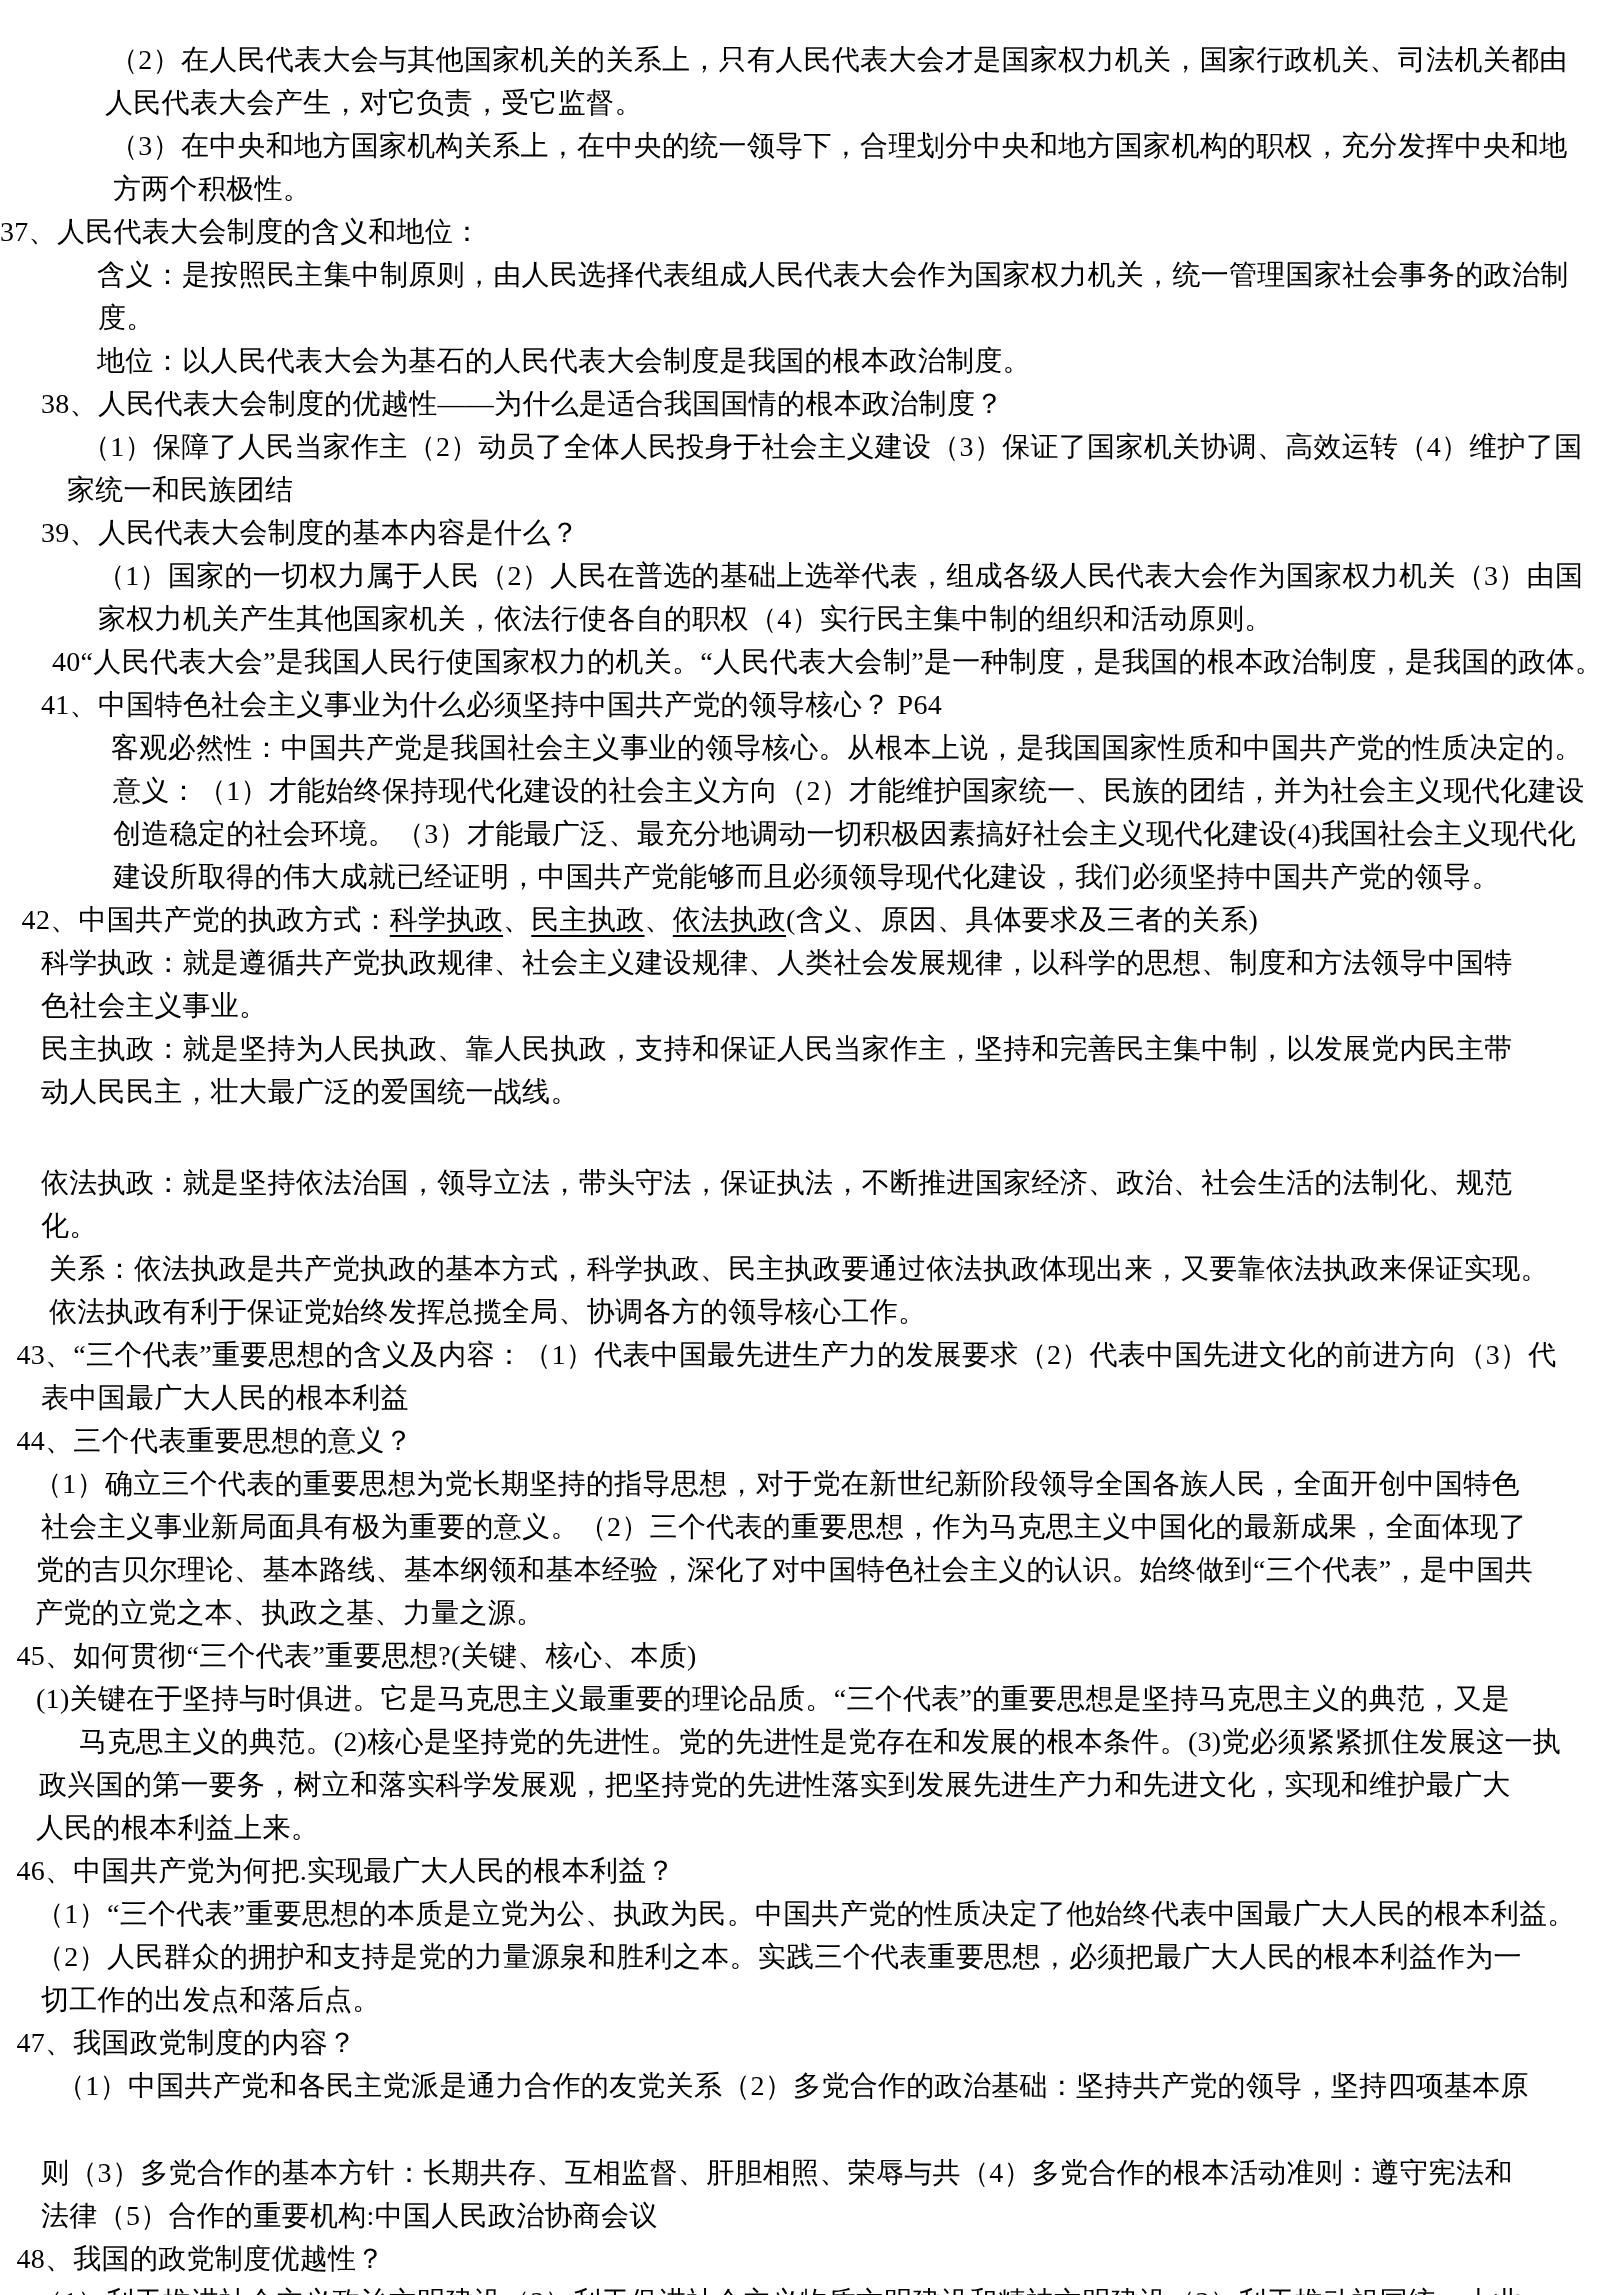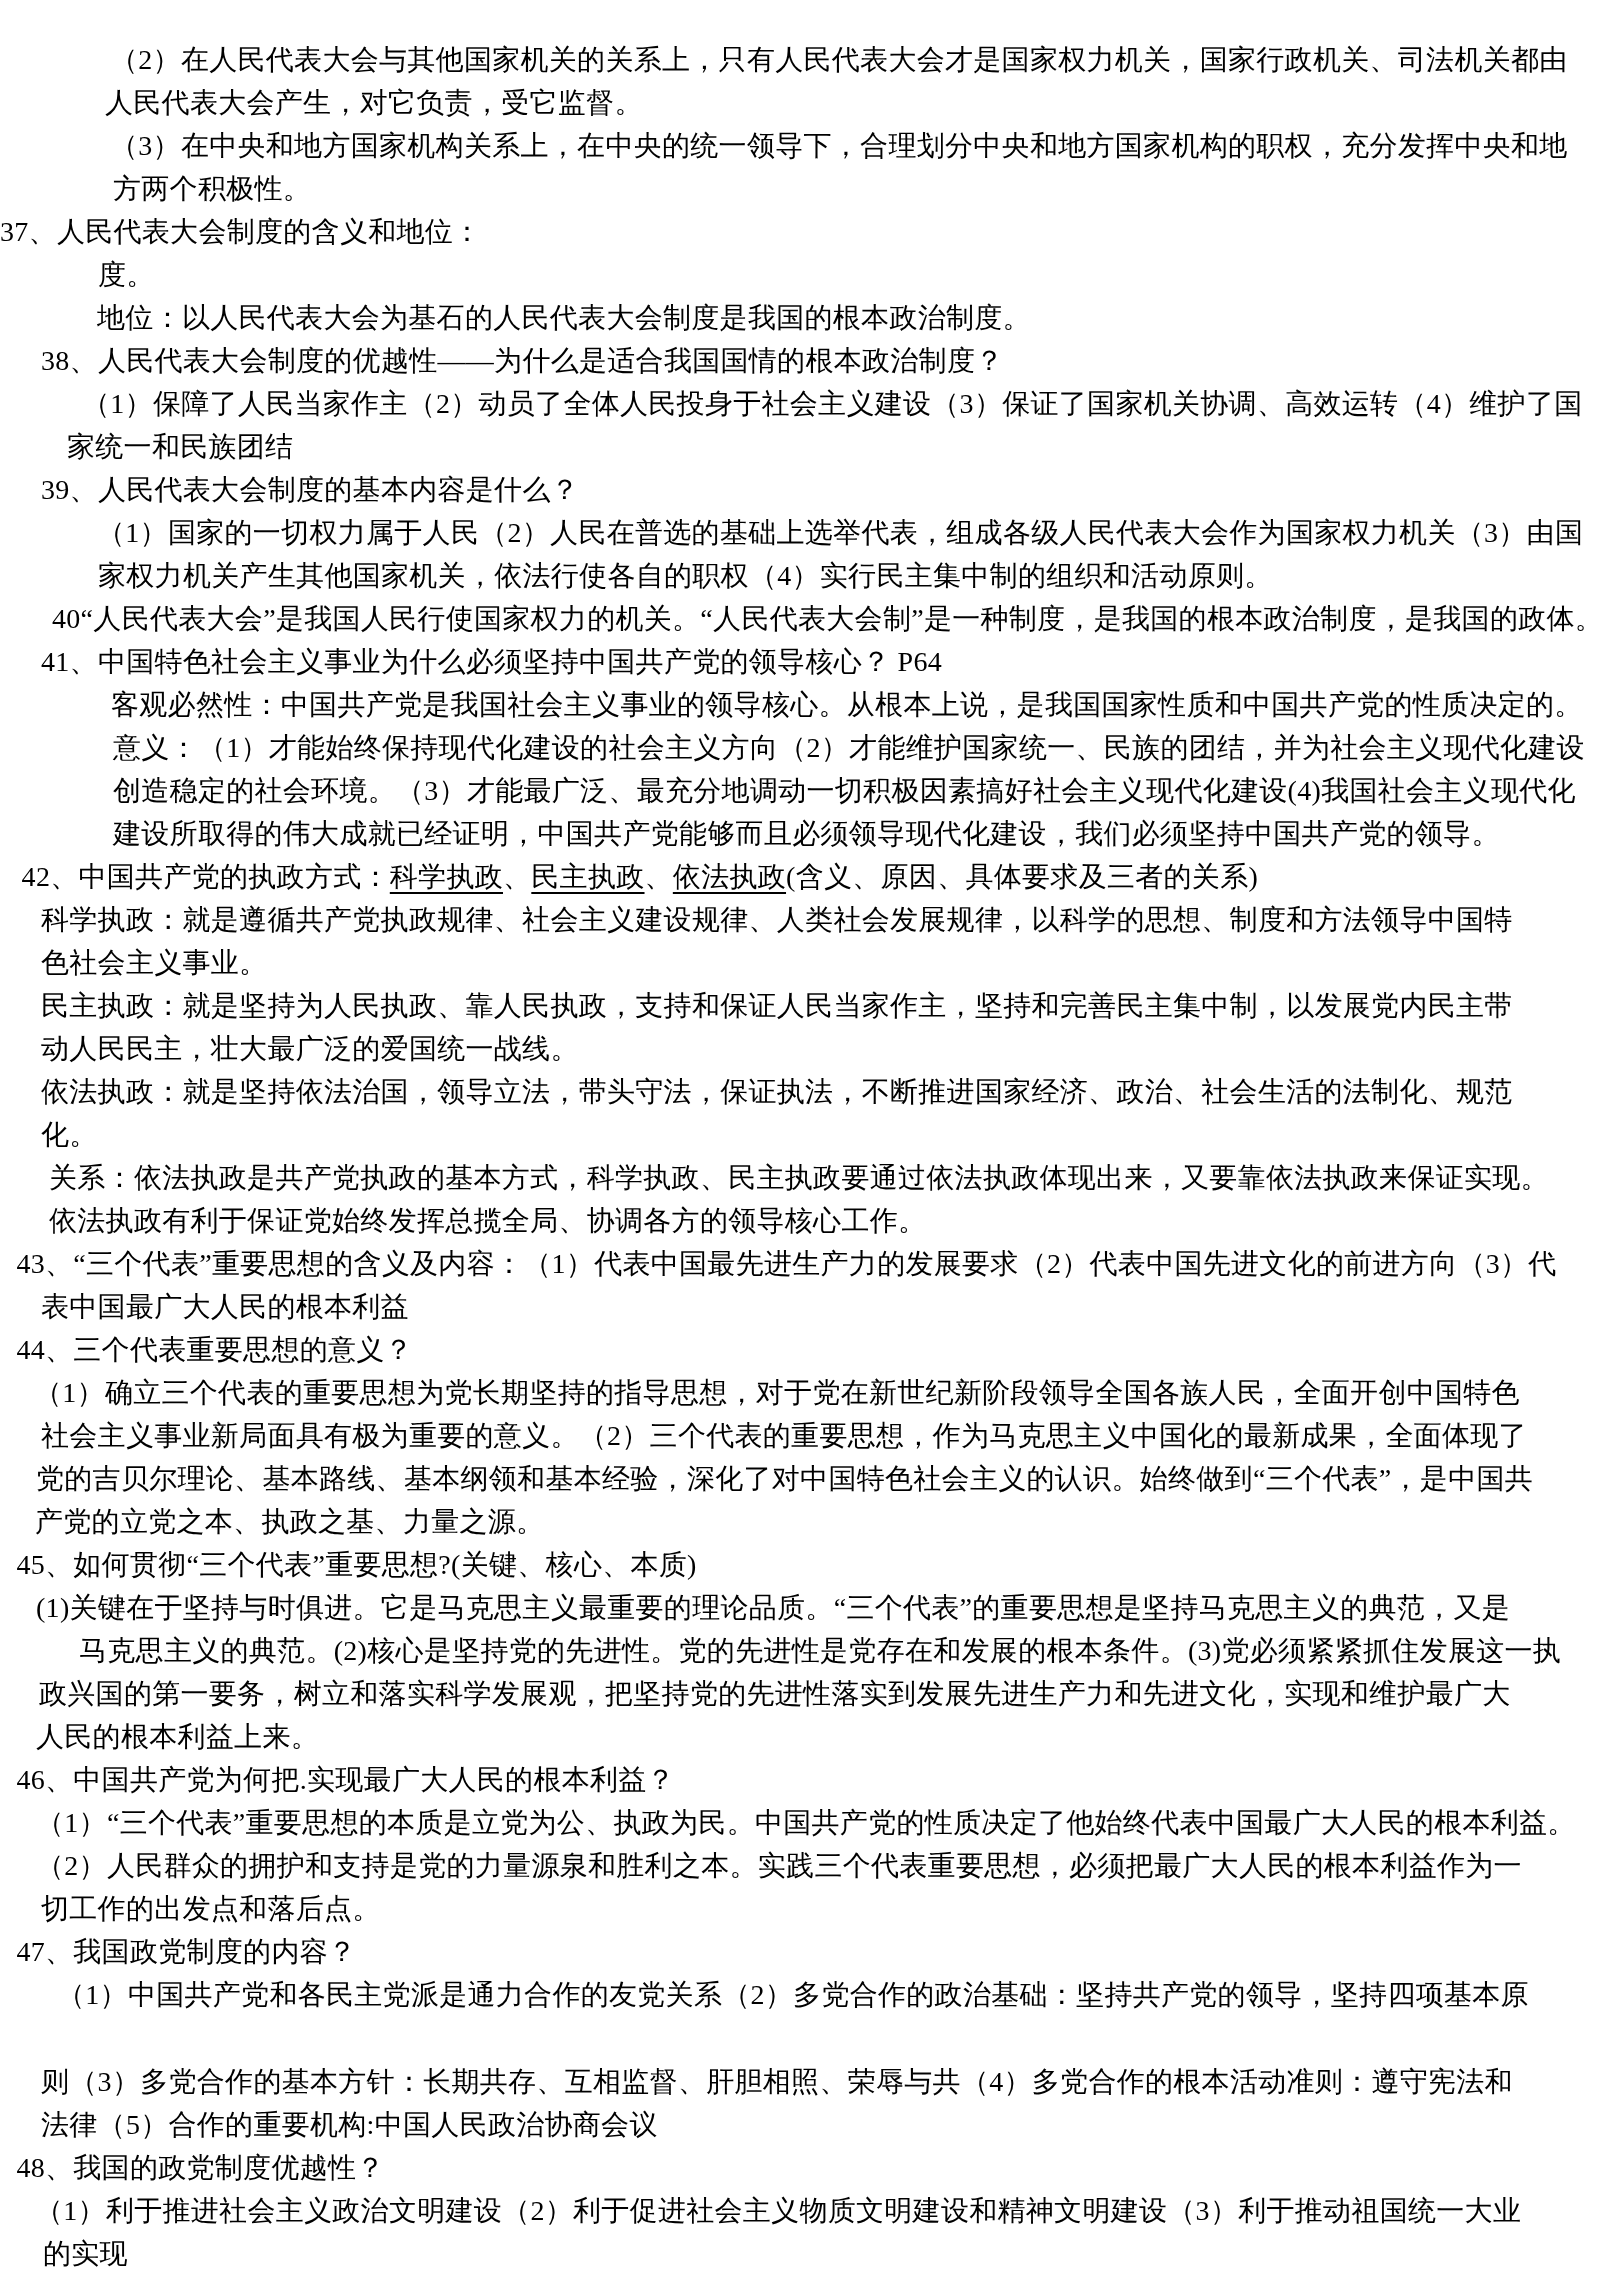--- a/index.html
+++ b/index.html
@@ -41,40 +41,41 @@
 </head>
 <body>
 
 <div class="page">
   <div class="doc-body" id="doc-body">
       <div class="line" style="padding-left: 110px;"><span>（2）在人民代表大会与其他国家机关的关系上，只有人民代表大会才是国家权力机关，国家行政机关、司法机关都由</span></div>
       <div class="line" style="padding-left: 105px;"><span>人民代表大会产生，对它负责，受它监督。</span></div>
       <div class="line" style="padding-left: 110px;"><span>（3）在中央和地方国家机构关系上，在中央的统一领导下，合理划分中央和地方国家机构的职权，充分发挥中央和地</span></div>
       <div class="line" style="padding-left: 113px;"><span>方两个积极性。</span></div>
       <div class="line" style=""><span>37、人民代表大会制度的含义和地位：</span></div>
+      <div class="line" style="padding-left: 97px;"><span>含义：是按照民主集中制原则，由人民选择代表组成人民代表大会作为国家权力机关，统一管理国家社会事务的政治制</span></div>
       <div class="line" style="padding-left: 98px;"><span>度。</span></div>
       <div class="line" style="padding-left: 97px;"><span>地位：以人民代表大会为基石的人民代表大会制度是我国的根本政治制度。</span></div>
       <div class="line" style="padding-left: 41px;"><span>38、人民代表大会制度的优越性——为什么是适合我国国情的根本政治制度？</span></div>
       <div class="line" style="padding-left: 82px;"><span>（1）保障了人民当家作主（2）动员了全体人民投身于社会主义建设（3）保证了国家机关协调、高效运转（4）维护了国</span></div>
       <div class="line" style="padding-left: 67px;"><span>家统一和民族团结</span></div>
       <div class="line" style="padding-left: 41px;"><span>39、人民代表大会制度的基本内容是什么？</span></div>
       <div class="line" style="padding-left: 97px;"><span>（1）国家的一切权力属于人民（2）人民在普选的基础上选举代表，组成各级人民代表大会作为国家权力机关（3）由国</span></div>
       <div class="line" style="padding-left: 98px;"><span>家权力机关产生其他国家机关，依法行使各自的职权（4）实行民主集中制的组织和活动原则。</span></div>
       <div class="line" style="padding-left: 52px;"><span>40“人民代表大会”是我国人民行使国家权力的机关。“人民代表大会制”是一种制度，是我国的根本政治制度，是我国的政体。</span></div>
       <div class="line" style="padding-left: 41px;"><span>41、中国特色社会主义事业为什么必须坚持中国共产党的领导核心？ P64</span></div>
       <div class="line" style="padding-left: 111px;"><span>客观必然性：中国共产党是我国社会主义事业的领导核心。从根本上说，是我国国家性质和中国共产党的性质决定的。</span></div>
       <div class="line" style="padding-left: 113px;"><span>意义：（1）才能始终保持现代化建设的社会主义方向（2）才能维护国家统一、民族的团结，并为社会主义现代化建设</span></div>
       <div class="line" style="padding-left: 113px;"><span>创造稳定的社会环境。（3）才能最广泛、最充分地调动一切积极因素搞好社会主义现代化建设(4)我国社会主义现代化</span></div>
       <div class="line" style="padding-left: 113px;"><span>建设所取得的伟大成就已经证明，中国共产党能够而且必须领导现代化建设，我们必须坚持中国共产党的领导。</span></div>
       <div class="line" style="padding-left: 21.6px;"><span>42、中国共产党的执政方式：</span><span class="u">科学执政</span><span>、</span><span class="u">民主执政</span><span>、</span><span class="u">依法执政</span><span>(含义、原因、具体要求及三者的关系)</span></div>
       <div class="line" style="padding-left: 41px;"><span>科学执政：就是遵循共产党执政规律、社会主义建设规律、人类社会发展规律，以科学的思想、制度和方法领导中国特</span></div>
       <div class="line" style="padding-left: 41px;"><span>色社会主义事业。</span></div>
       <div class="line" style="padding-left: 41px;"><span>民主执政：就是坚持为人民执政、靠人民执政，支持和保证人民当家作主，坚持和完善民主集中制，以发展党内民主带</span></div>
       <div class="line" style="padding-left: 41px;"><span>动人民民主，壮大最广泛的爱国统一战线。</span></div>
-      <div class="line" style="padding-left: 41px;"><span>依法执政：就是坚持依法治国，领导立法，带头守法，保证执法，不断推进国家经济、政治、社会生活的法制化、规范</span></div>
+      <div class="line" style="padding-left: 41px; margin-top: 48px;"><span>依法执政：就是坚持依法治国，领导立法，带头守法，保证执法，不断推进国家经济、政治、社会生活的法制化、规范</span></div>
       <div class="line" style="padding-left: 41px;"><span>化。</span></div>
       <div class="line" style="padding-left: 49px;"><span>关系：依法执政是共产党执政的基本方式，科学执政、民主执政要通过依法执政体现出来，又要靠依法执政来保证实现。</span></div>
       <div class="line" style="padding-left: 41px; margin-left: 8px;"><span>依法执政有利于保证党始终发挥总揽全局、协调各方的领导核心工作。</span></div>
       <div class="line" style="padding-left: 16.4px;"><span>43、“三个代表”重要思想的含义及内容：（1）代表中国最先进生产力的发展要求（2）代表中国先进文化的前进方向（3）代</span></div>
       <div class="line" style="padding-left: 41px;"><span>表中国最广大人民的根本利益</span></div>
       <div class="line" style="padding-left: 16.4px;"><span>44、三个代表重要思想的意义？</span></div>
       <div class="line" style="padding-left: 34px;"><span>（1）确立三个代表的重要思想为党长期坚持的指导思想，对于党在新世纪新阶段领导全国各族人民，全面开创中国特色</span></div>
       <div class="line" style="padding-left: 41px;"><span>社会主义事业新局面具有极为重要的意义。（2）三个代表的重要思想，作为马克思主义中国化的最新成果，全面体现了</span></div>
       <div class="line" style="padding-left: 36px;"><span>党的吉贝尔理论、基本路线、基本纲领和基本经验，深化了对中国特色社会主义的认识。始终做到“三个代表”，是中国共</span></div>
       <div class="line" style="padding-left: 35px;"><span>产党的立党之本、执政之基、力量之源。</span></div>

